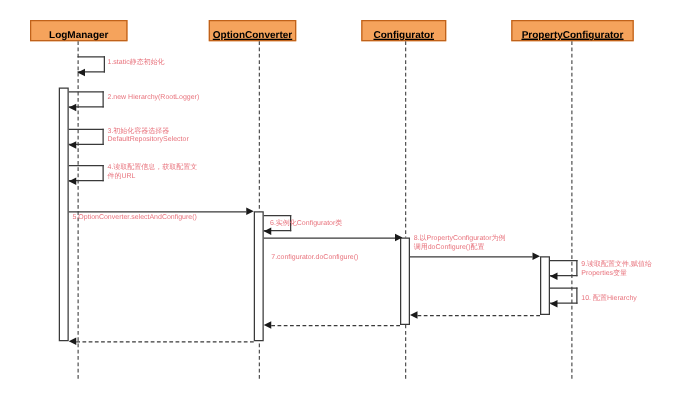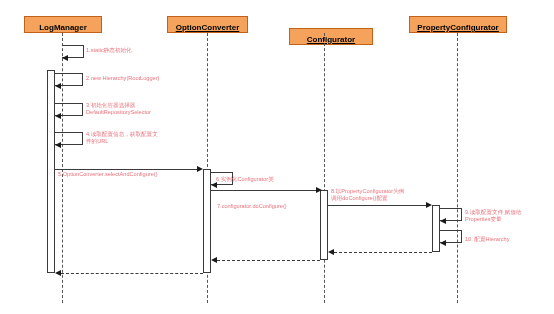--- a/index.html
+++ b/index.html
@@ -89,25 +89,25 @@
 </style>
 </head>
 <body>
 
 <div id="canvas">
 
   <div class="actor-box" style="left:24px; top:16px; width:78px;">
     <span class="actor-label">LogManager</span>
   </div>
 
-  <div class="actor-box" style="left:167px; top:16px; width:81px;">
+  <div class="actor-box" style="left:167px; top:16px; width:70px;">
     <span class="actor-label underline">OptionConverter</span>
   </div>
 
-  <div class="actor-box" style="left:289px; top:16px; width:84px;margin-top:12px;">
+  <div class="actor-box" style="left:289px; top:16px; width:68px;">
     <span class="actor-label underline">Configurator</span>
   </div>
 
   <div class="actor-box" style="left:409px; top:16px; width:98px;text-decoration:underline;">
     <span class="actor-label underline">PropertyConfigurator</span>
   </div>
 
   <div class="lifeline" style="left:62px; top:33px; height:270px;"></div>
   <div class="lifeline" style="left:207px; top:33px; height:270px;"></div>
   <div class="lifeline" style="left:324px; top:33px; height:270px;"></div>

